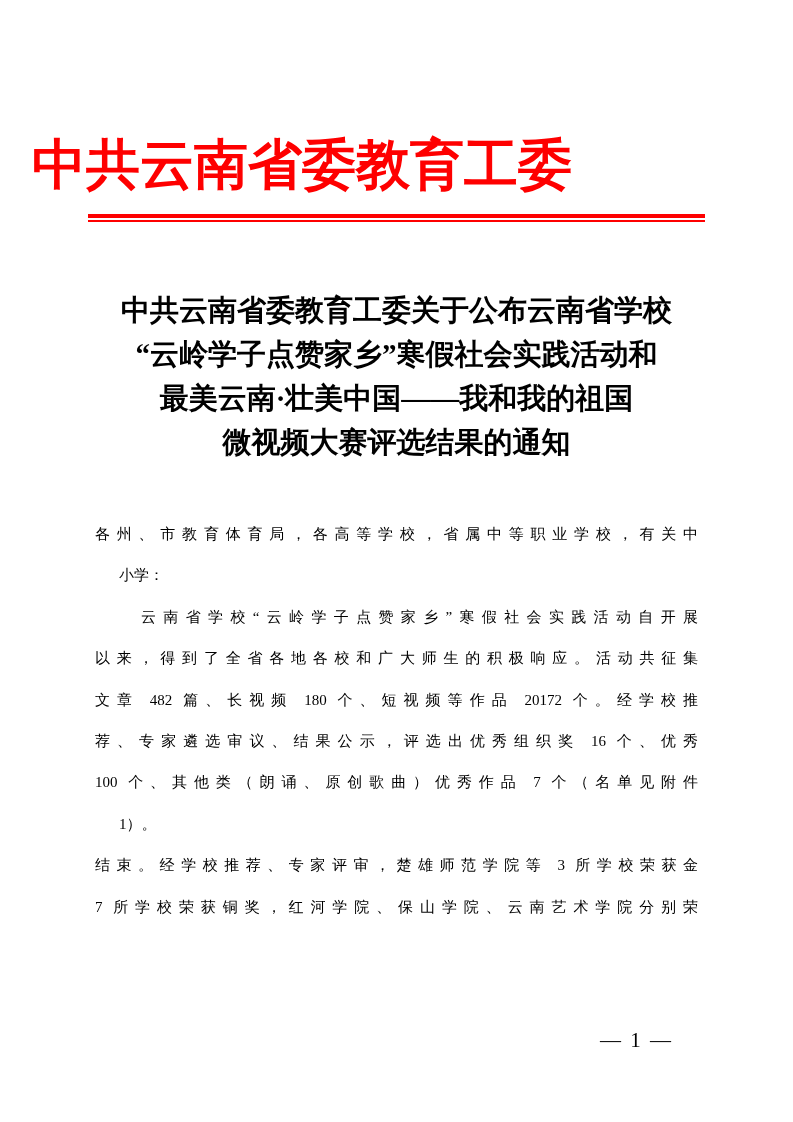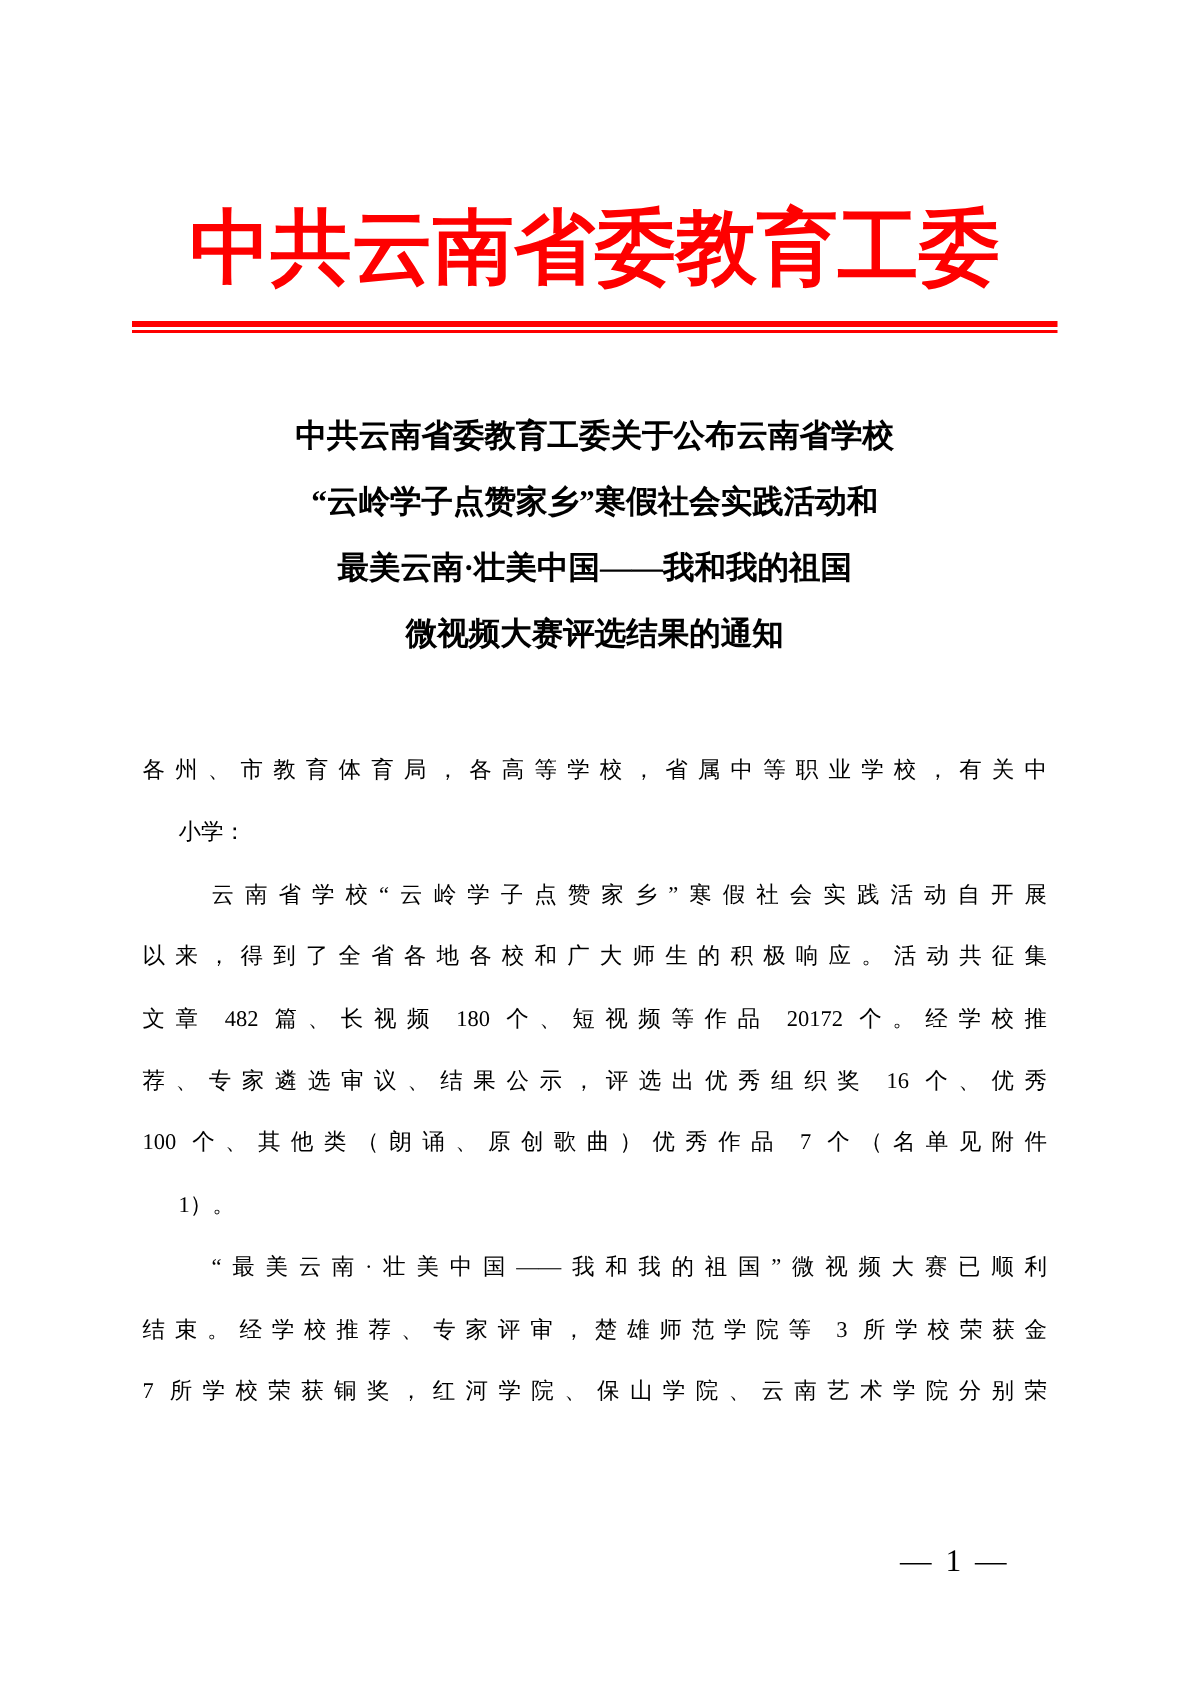--- a/index.html
+++ b/index.html
@@ -11,39 +11,40 @@
     position: relative;
     width: 793px;
     height: 1122px;
     background: #ffffff;
     overflow: hidden;
     font-family: "Liberation Serif", serif;
     color: #000000;
   }
   .letterhead {
     margin-top: 126px;
-    text-align: center;
+    text-align: left;
     font-size: 54px;
     line-height: 78px;
     font-weight: bold;
     color: #fe0000;
     letter-spacing: 0px;
     white-space: nowrap;
+    padding-left: 32px;
   }
   .red-rule {
     margin: 10px 88px 0 88px;
     height: 2px;
     border-top: 4px solid #fe0000;
     border-bottom: 2px solid #fe0000;
   }
   .doc-title {
-    margin-top: 46px;
+    margin-top: 66px;
     text-align: center;
     font-weight: bold;
-    font-size: 21px;
+    font-size: 29px;
     line-height: 44px;
     color: #000000;
   }
   .doc-title .tline {
     white-space: nowrap;
   }
   .body-text {
     margin: 50px 95px 0 95px;
     font-size: 15px;
     line-height: 41.4px;
@@ -89,20 +90,19 @@
 
   <div class="body-text">
       <div class="bline">各州、市教育体育局，各高等学校，省属中等职业学校，有关中</div>
       <div class="bline short">小学：</div>
       <div class="bline indent">云南省学校“云岭学子点赞家乡”寒假社会实践活动自开展</div>
       <div class="bline">以来，得到了全省各地各校和广大师生的积极响应。活动共征集</div>
       <div class="bline">文章 482 篇、长视频 180 个、短视频等作品 20172 个。经学校推</div>
       <div class="bline">荐、专家遴选审议、结果公示，评选出优秀组织奖 16 个、优秀</div>
       <div class="bline">100 个、其他类（朗诵、原创歌曲）优秀作品 7 个（名单见附件</div>
       <div class="bline short">1）。</div>
-      <div class="bline indent">“最美云南·壮美中国——我和我的祖国”微视频大赛已顺利</div>
       <div class="bline">结束。经学校推荐、专家评审，楚雄师范学院等 3 所学校荣获金</div>
       <div class="bline">7 所学校荣获铜奖，红河学院、保山学院、云南艺术学院分别荣</div>
     </div>
 
   <div class="footer">— 1 —</div>
 
 </div>
 
 </body></html>

